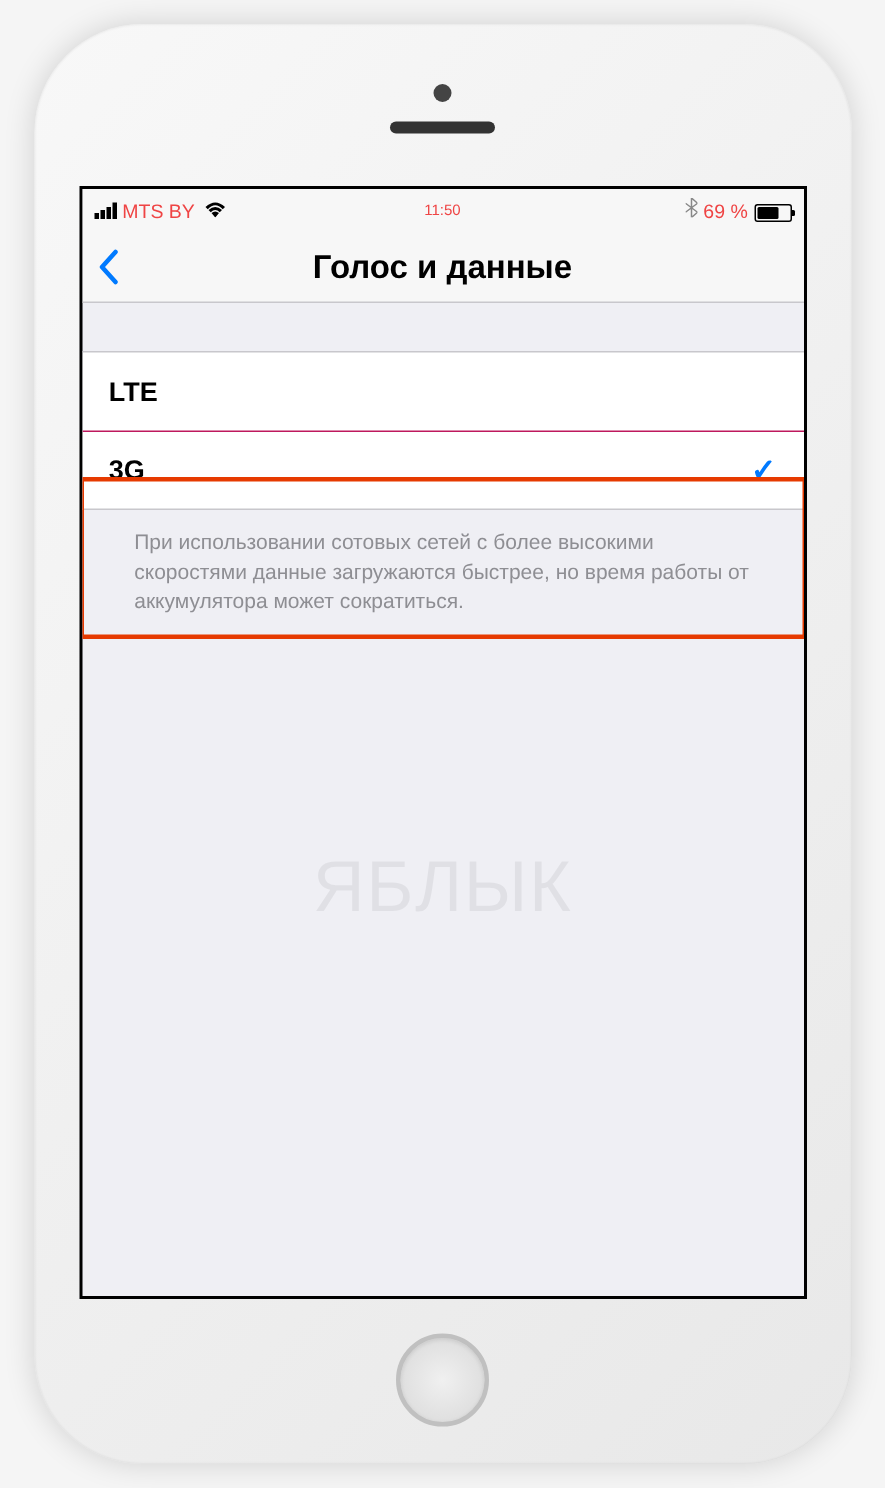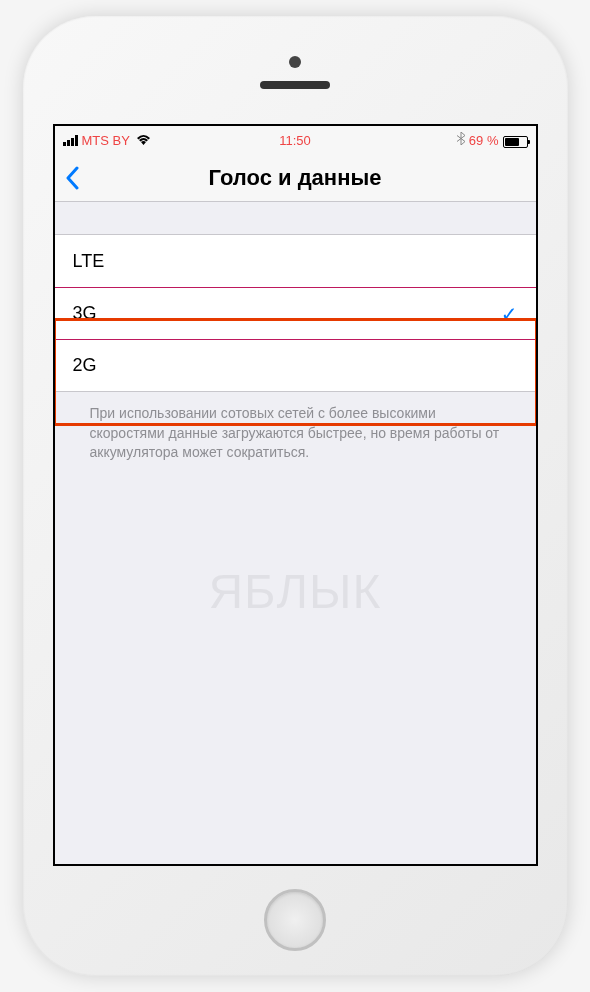--- a/index.html
+++ b/index.html
@@ -95,21 +95,21 @@
     .signal-bar:nth-child(2) { height: 6px; }
     .signal-bar:nth-child(3) { height: 8px; }
     .signal-bar:nth-child(4) { height: 11px; }
     .wifi-icon {
       margin-left: 2px;
     }
     .status-center {
       position: absolute;
       left: 50%;
       transform: translateX(-50%);
-      font-size: 13px;
+      font-size: 10px;
     }
     .status-right {
       display: flex;
       align-items: flex-end;
       gap: 4px;
       font-size: 13px;
     }
     .battery-icon {
       width: 25px;
       height: 12px;
@@ -169,20 +169,21 @@
     .list-item {
       height: 52px;
       display: flex;
       align-items: center;
       justify-content: space-between;
       padding: 0 18px;
       font-size: 18px;
       color: #000;
       cursor: pointer;
       position: relative;
+      font-weight: bold;
     }
     .list-item + .list-item {
       border-top: 1px solid #be185d;
     }
     .checkmark {
       color: #007aff;
       font-size: 20px;
     }
     .highlight-box {
       position: absolute;
@@ -260,23 +261,20 @@
 
     <div class="content">
       <div class="list-group">
         <div class="list-item">
           <span>LTE</span>
         </div>
         <div class="list-item">
           <span>3G</span>
           <span class="checkmark">✓</span>
         </div>
-        <div class="list-item">
-          <span>2G</span>
-        </div>
       </div>
 
       <div class="highlight-box"></div>
 
       <div class="footer-text">При использовании сотовых сетей с более высокими скоростями данные загружаются быстрее, но время работы от аккумулятора может сократиться.</div>
 
       <div class="watermark">ЯБЛЫК</div>
     </div>
 
   </div>

